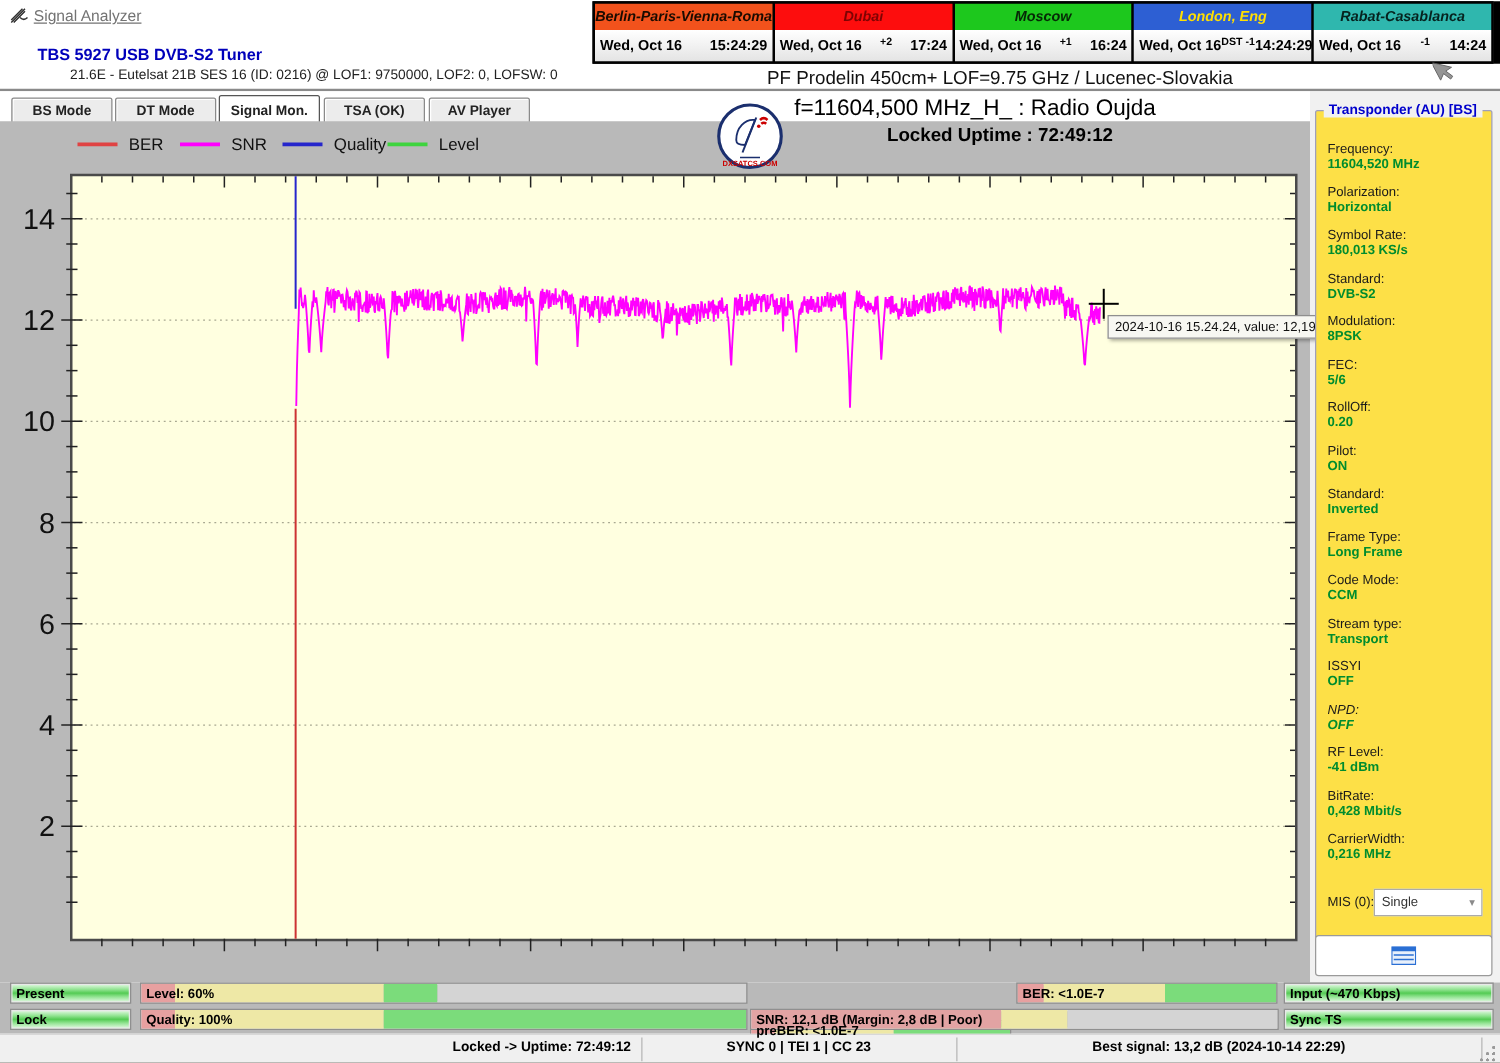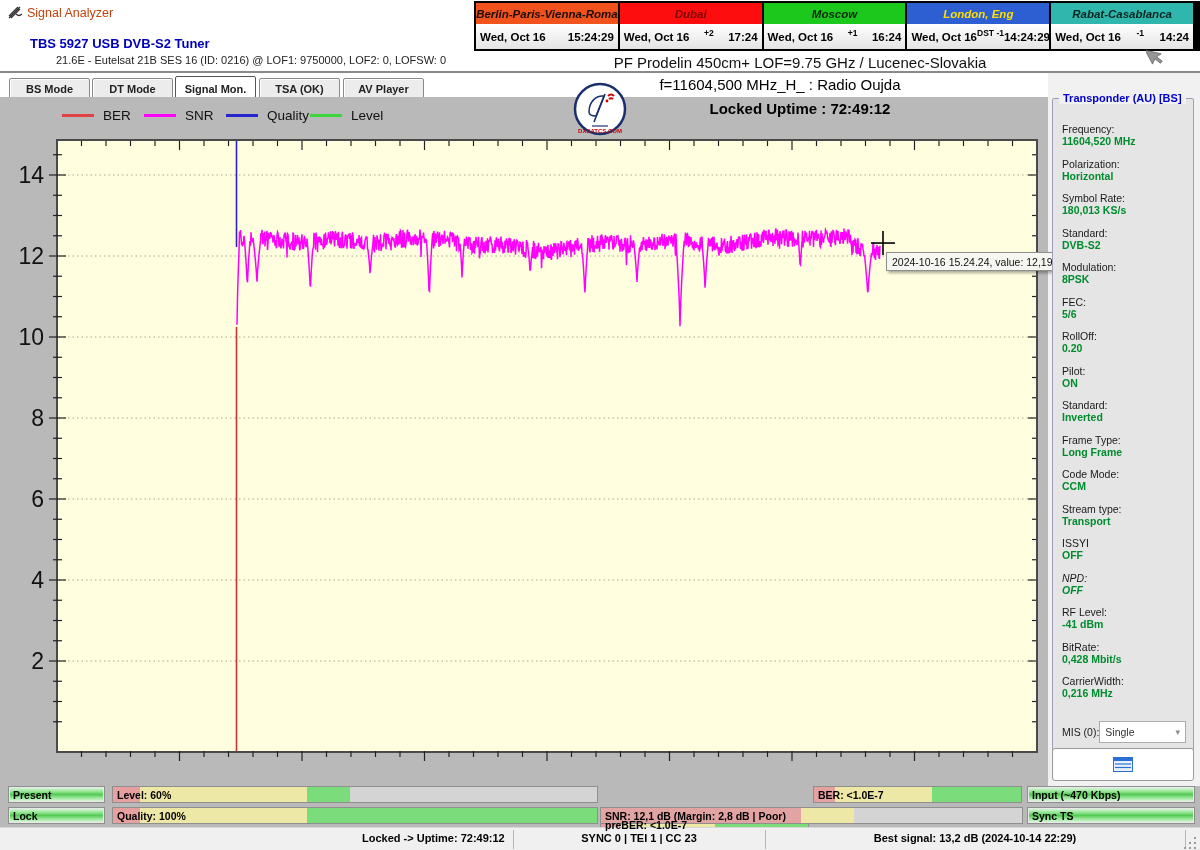--- a/index.html
+++ b/index.html
@@ -1,42 +1,42 @@
 <!DOCTYPE html>
 <html><head>
 <meta charset="utf-8">
 <style>
   html,body{margin:0;padding:0;background:#666;}
   #app{position:relative;width:1200px;height:850px;background:#ffffff;overflow:hidden;
        font-family:"Liberation Sans", sans-serif;-webkit-font-smoothing:antialiased;}
   .abs{position:absolute;}
   
   .titlebar{left:0;top:0;width:1200px;height:27px;background:#ffffff;}
-  .title-text{left:27px;top:6px;font-size:12.5px;color:#c2410c;}
+  .title-text{left:27px;top:6px;font-size:12.5px;color:#737373;text-decoration:underline;}
   
   .tuner-name{left:30px;top:36px;font-size:13px;font-weight:bold;color:#0000bb;}
   .tuner-detail{left:56px;top:54px;font-size:11px;color:#222;}
   
   #clock-strip{left:474px;top:1px;width:721px;height:50px;display:flex;border:2px solid #000;box-sizing:border-box;background:#000;}
   .clock{flex:1;display:flex;flex-direction:column;border-right:2px solid #000;min-width:0;}
   .clock:last-child{border-right:none;}
   .clock-head{height:21px;display:flex;align-items:center;justify-content:center;
       font-size:11.5px;font-weight:bold;font-style:italic;white-space:nowrap;overflow:hidden;}
   .clock-time{height:25px;background:linear-gradient(#ffffff,#e4e4e4);color:#000;display:flex;align-items:center;
       padding:0 4px;font-size:11.5px;font-weight:bold;white-space:nowrap;}
   .clock-date{flex:0 0 auto;}
   .clock-offset{flex:1;text-align:center;font-size:8.5px;vertical-align:super;position:relative;top:-4px;}
   .clock-hms{flex:0 0 auto;}
   .edge-black{left:1195px;top:1px;width:5px;height:50px;background:#000;}
   
   .site-line{left:430px;top:54px;width:740px;text-align:center;font-size:15px;color:#111;}
   .hsep{left:0;top:71px;width:1200px;height:2px;background:#8a8a8a;}
   .white-strip{left:0;top:73px;width:1048px;height:24px;background:#ffffff;}
   .right-col-bg{left:1048px;top:73px;width:152px;height:713px;background:#f1f1f1;}
-  .freq-line{left:430px;top:76px;width:700px;text-align:center;font-size:15px;color:#000;}
+  .freq-line{left:430px;top:76px;width:700px;text-align:center;font-size:18px;color:#000;}
   
   #tab-strip{left:6px;top:76px;height:23px;}
   .tab-btn{position:absolute;top:2px;height:20px;width:79px;background:#ececec;border:1px solid #8a8a8a;
      border-radius:2px;box-shadow:inset 1px 1px 0 #ffffff;font-size:11px;font-weight:bold;color:#222;
      display:flex;align-items:center;justify-content:center;font-family:"Liberation Sans",sans-serif;}
   .tab-btn.active{background:#ffffff;top:0;height:23px;border:1px solid #555;box-shadow:none;}
   
   .main-gray{left:0;top:97px;width:1048px;height:689px;background:#b9b9b9;}
   .bars-band{left:0;top:786px;width:1200px;height:41px;background:#b9b9b9;}
   
@@ -48,21 +48,21 @@
   .logo{left:572px;top:82px;width:56px;height:56px;}
   
   .uptime-line{left:650px;top:100px;width:300px;text-align:center;font-size:15px;font-weight:bold;color:#000;}
   
   #chart-svg{left:0;top:97px;}
   
   #tooltip{left:886px;top:252px;width:188px;height:19px;background:#f7f7f2;border:1px solid #8f8f8f;
      box-shadow:2px 2px 3px rgba(0,0,0,.35);font-size:10.5px;color:#111;display:flex;align-items:center;
      padding-left:5px;box-sizing:border-box;white-space:nowrap;}
   
-  #tp-panel{left:1052px;top:98px;width:140px;height:661px;border:1px solid #9f9fbb;background:#e5e5e5;border-radius:2px;}
+  #tp-panel{left:1052px;top:88px;width:140px;height:661px;border:1px solid #9f9fbb;background:#fde047;border-radius:2px;}
   .tp-title{position:absolute;left:6px;top:-7px;background:#f1f1f1;padding:0 4px;font-size:11px;font-weight:bold;color:#0000cc;white-space:nowrap;}
   .tp-row{position:absolute;left:9px;width:124px;height:14px;display:flex;justify-content:space-between;flex-direction:column;}
   .tp-label{font-size:10.5px;color:#1a1a1a;white-space:nowrap;}
   .tp-value{font-size:10.5px;font-weight:bold;color:#008c2e;white-space:nowrap;text-align:left;width:66px;}
   .mis-row{position:absolute;left:9px;top:622px;width:124px;display:flex;align-items:center;justify-content:space-between;}
   .mis-select{width:88px;height:22px;background:#ffffff;border:1px solid #ababab;font-size:10.5px;color:#333;
      display:flex;align-items:center;justify-content:space-between;padding:0 5px;box-sizing:border-box;}
   .mis-chevron{color:#8a8a8a;font-size:9px;}
   
   #panel-btn{left:1052px;top:748px;width:140px;height:31px;background:#ffffff;border:1px solid #9a9a9a;border-radius:3px;

